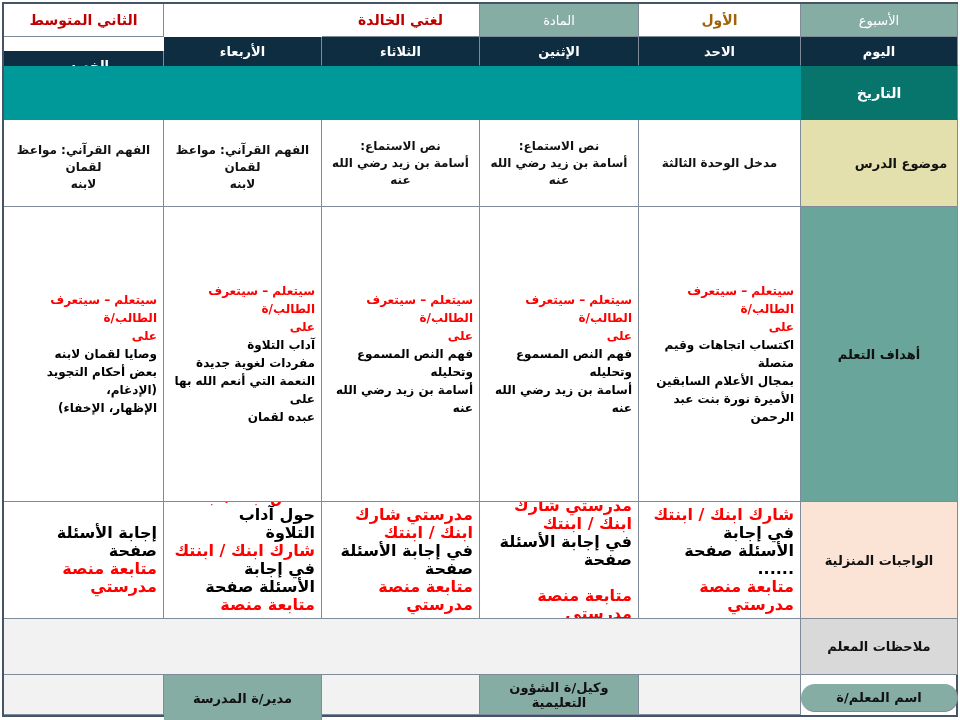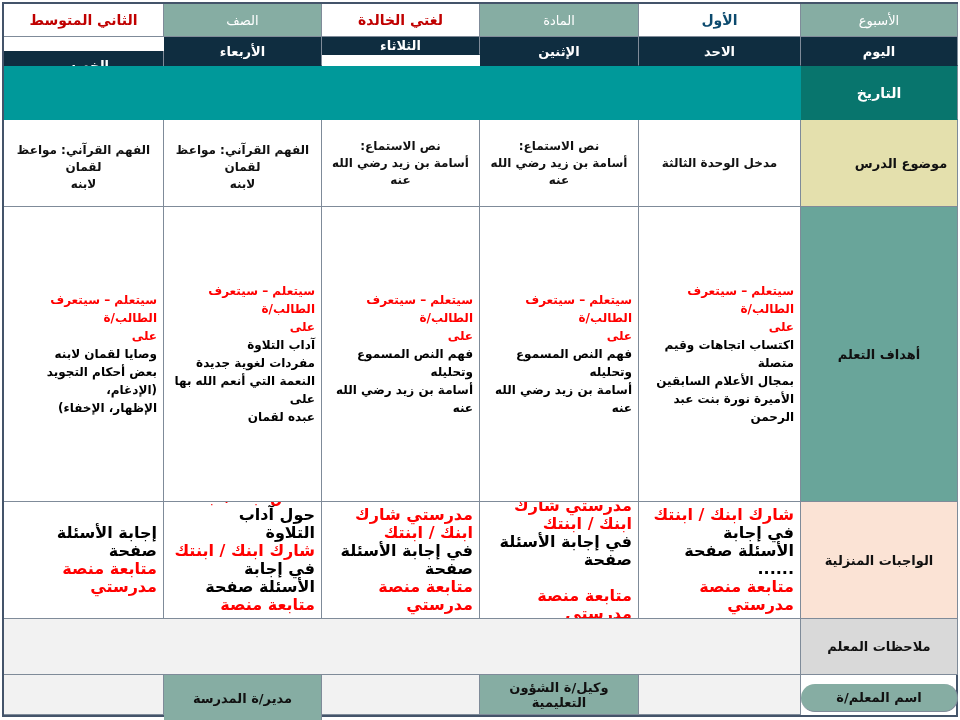--- a/index.html
+++ b/index.html
@@ -10,21 +10,21 @@
       border: 2px solid #44546a; background: #ffffff;
     }
     .cell {
       position: absolute; display: flex; align-items: center; justify-content: center;
       text-align: center; direction: rtl; border-right: 1px solid #7f8b99; border-bottom: 1px solid #7f8b99;
       overflow: hidden;
     }
     .hdr-sage { background: #86ada3; color: #ffffff; font-size: 13px; }
     .hdr-white { background: #ffffff; font-size: 14px; font-weight: bold; }
     .red-title { color: #c00000; }
-    .orange-title { color: #0c4a6e; }
+    .orange-title { color: #a16207; }
     .navy { background: #0f2d40; color: #ffffff; font-size: 13px; font-weight: bold; border-bottom: 1px solid #0f2d40; }
     .date-band { background: #00999a; border: none; }
     .date-label { background: #08756d; color: #ffffff; font-size: 14px; font-weight: bold; border-bottom: 1px solid #08756d; }
     .topic-label { background: #e4e0ad; color: #111; font-size: 13px; font-weight: bold; padding-left: 44px; }
     .goals-label { background: #69a59a; color: #111; font-size: 13px; font-weight: bold; }
     .hw-label { background: #fbe3d5; color: #111; font-size: 13px; font-weight: bold; }
     .notes-label { background: #d9d9d9; color: #111; font-size: 13px; font-weight: bold; }
     .sig-label { background: #86ada3; color: #111; font-size: 13px; font-weight: bold; }
     .grey { background: #f2f2f2; }
     .body-text { font-size: 12px; font-weight: bold; color: #111; line-height: 17px; padding: 4px 6px; }
@@ -36,27 +36,26 @@
   </style>
 </head>
 <body>
 
 <div class="sheet">
 
   <div class="cell hdr-sage" style="left:797px;top:0;width:157px;height:33px;">الأسبوع</div>
   <div class="cell hdr-white orange-title" style="left:635px;top:0;width:162px;height:33px;">الأول</div>
   <div class="cell hdr-sage" style="left:476px;top:0;width:159px;height:33px;">المادة</div>
   <div class="cell hdr-white red-title" style="left:318px;top:0;width:158px;height:33px;">لغتي الخالدة</div>
-  <div class="cell hdr-sage" style="left:160px;top:0;width:158px;height:33px;">الصف</div>
   <div class="cell hdr-white red-title" style="left:0;top:0;width:160px;height:33px;">الثاني المتوسط</div>
 
   <div class="cell navy" style="left:797px;top:33px;width:157px;height:29px;">اليوم</div>
   <div class="cell navy" style="left:635px;top:33px;width:162px;height:29px;">الاحد</div>
   <div class="cell navy" style="left:476px;top:33px;width:159px;height:29px;">الإثنين</div>
-  <div class="cell navy" style="left:318px;top:33px;width:158px;height:18px;">الثلاثاء</div>
+  <div class="cell navy" style="left:318px;top:33px;width:158px;height:29px;">الثلاثاء</div>
   <div class="cell navy" style="left:160px;top:33px;width:158px;height:29px;">الأربعاء</div>
   <div class="cell navy" style="left:0;top:47px;width:160px;height:29px;">الخميس</div>
 
   <div class="cell date-band" style="left:0;top:62px;width:797px;height:54px;"></div>
   <div class="cell date-label" style="left:797px;top:62px;width:157px;height:54px;">التاريخ</div>
 
   <div class="cell topic-label" style="left:797px;top:116px;width:157px;height:87px;">موضوع الدرس</div>
   <div class="cell body-text" style="left:635px;top:116px;width:162px;height:87px;">
     <div>
         <span class="line">مدخل الوحدة الثالثة</span>

